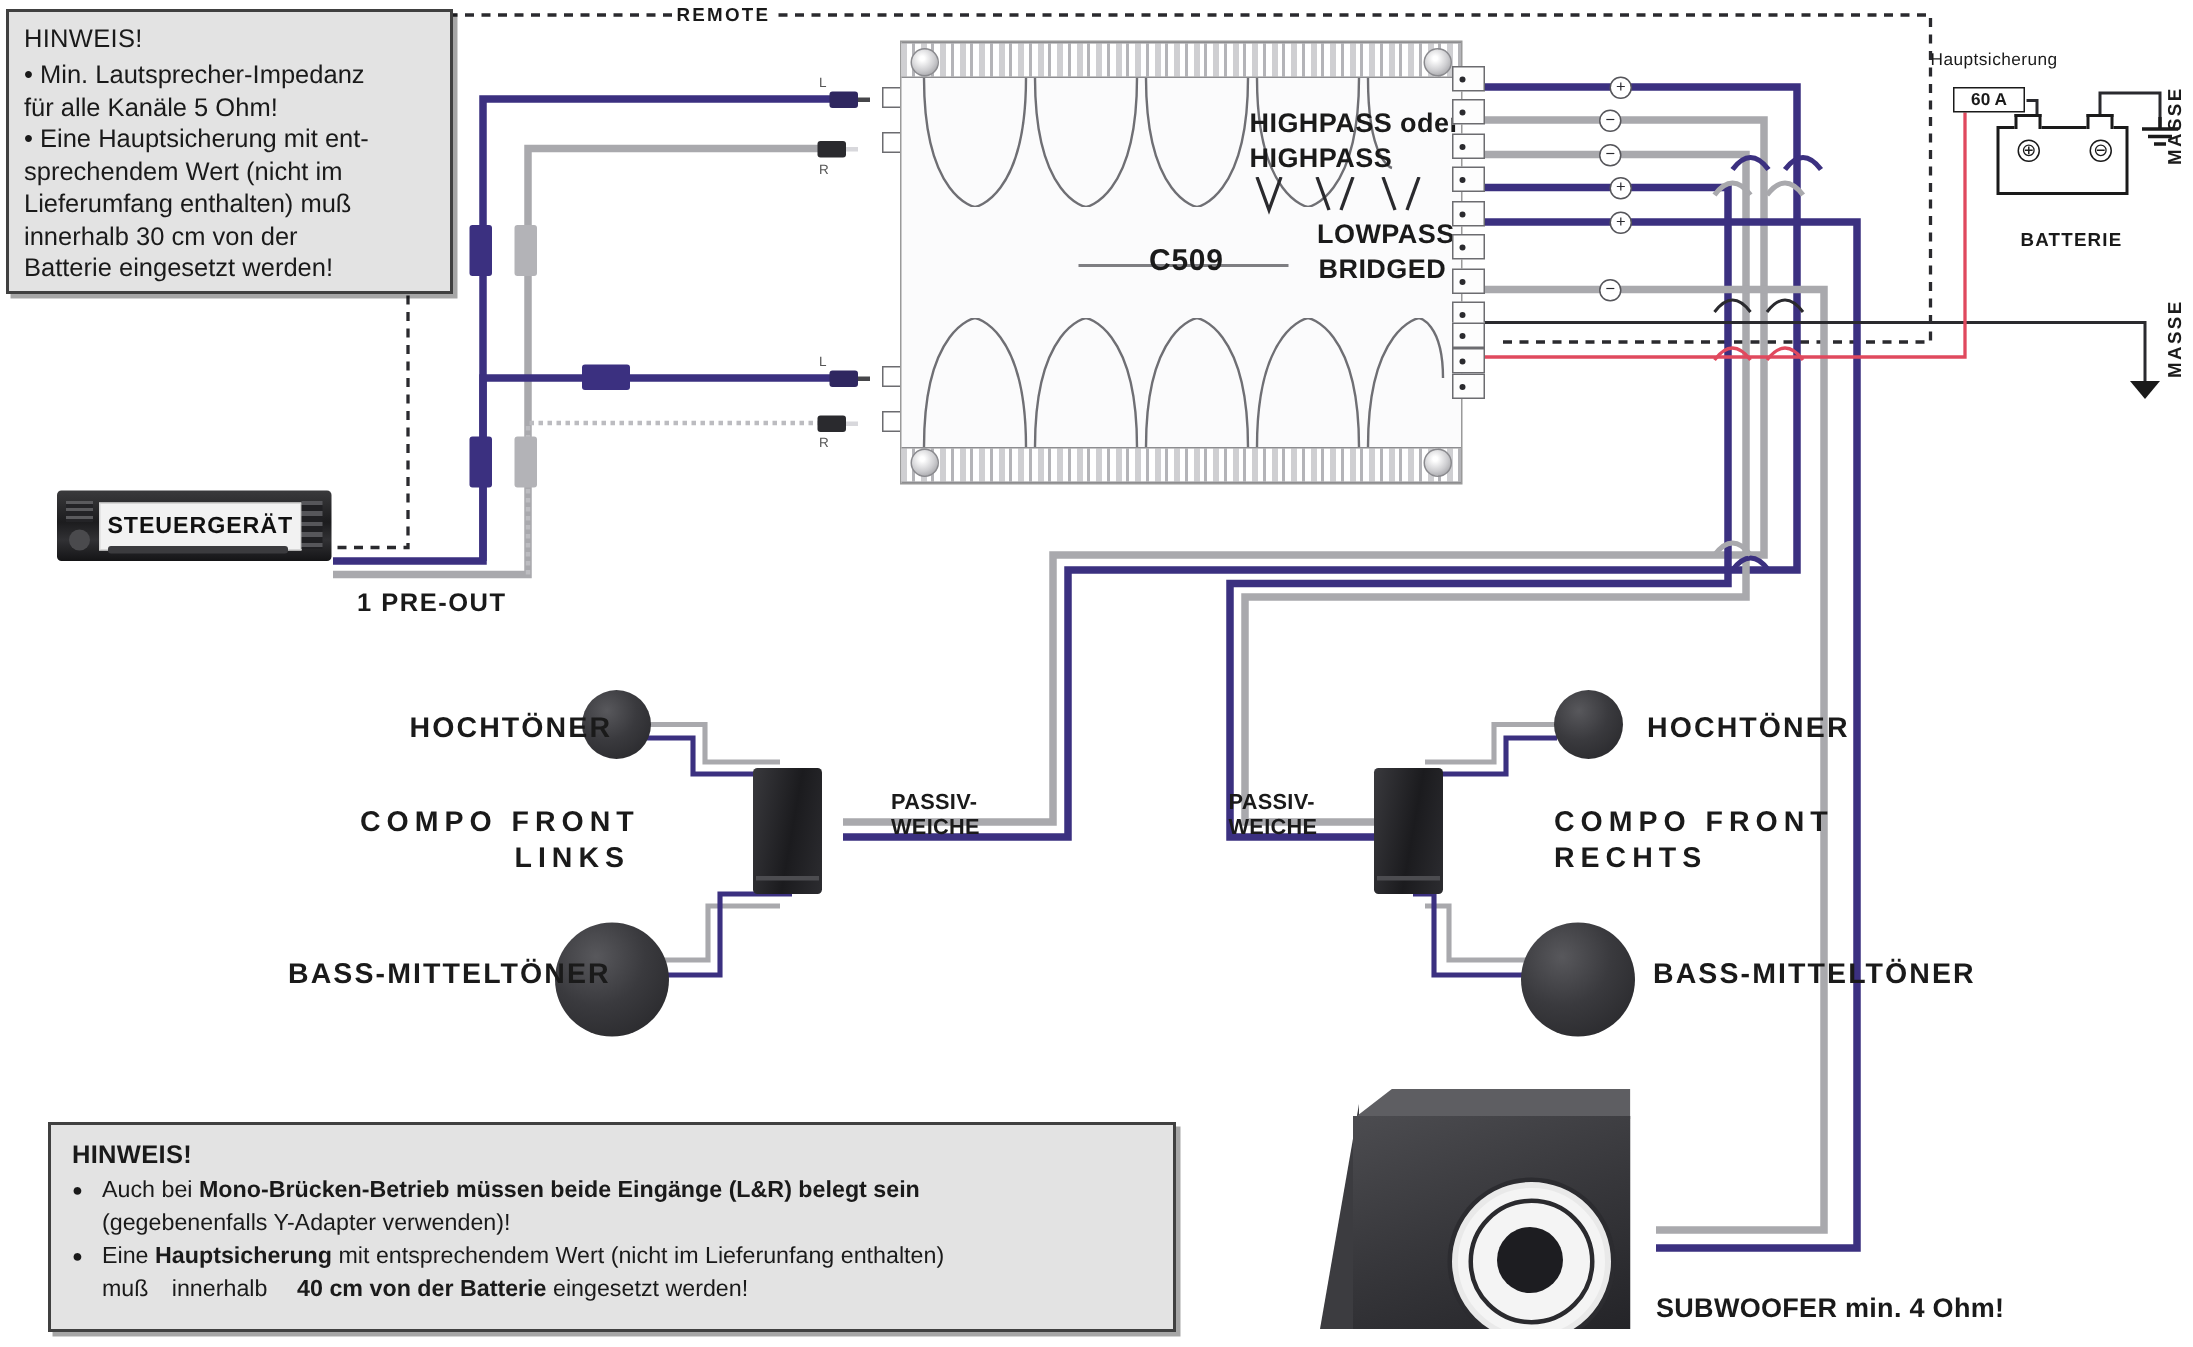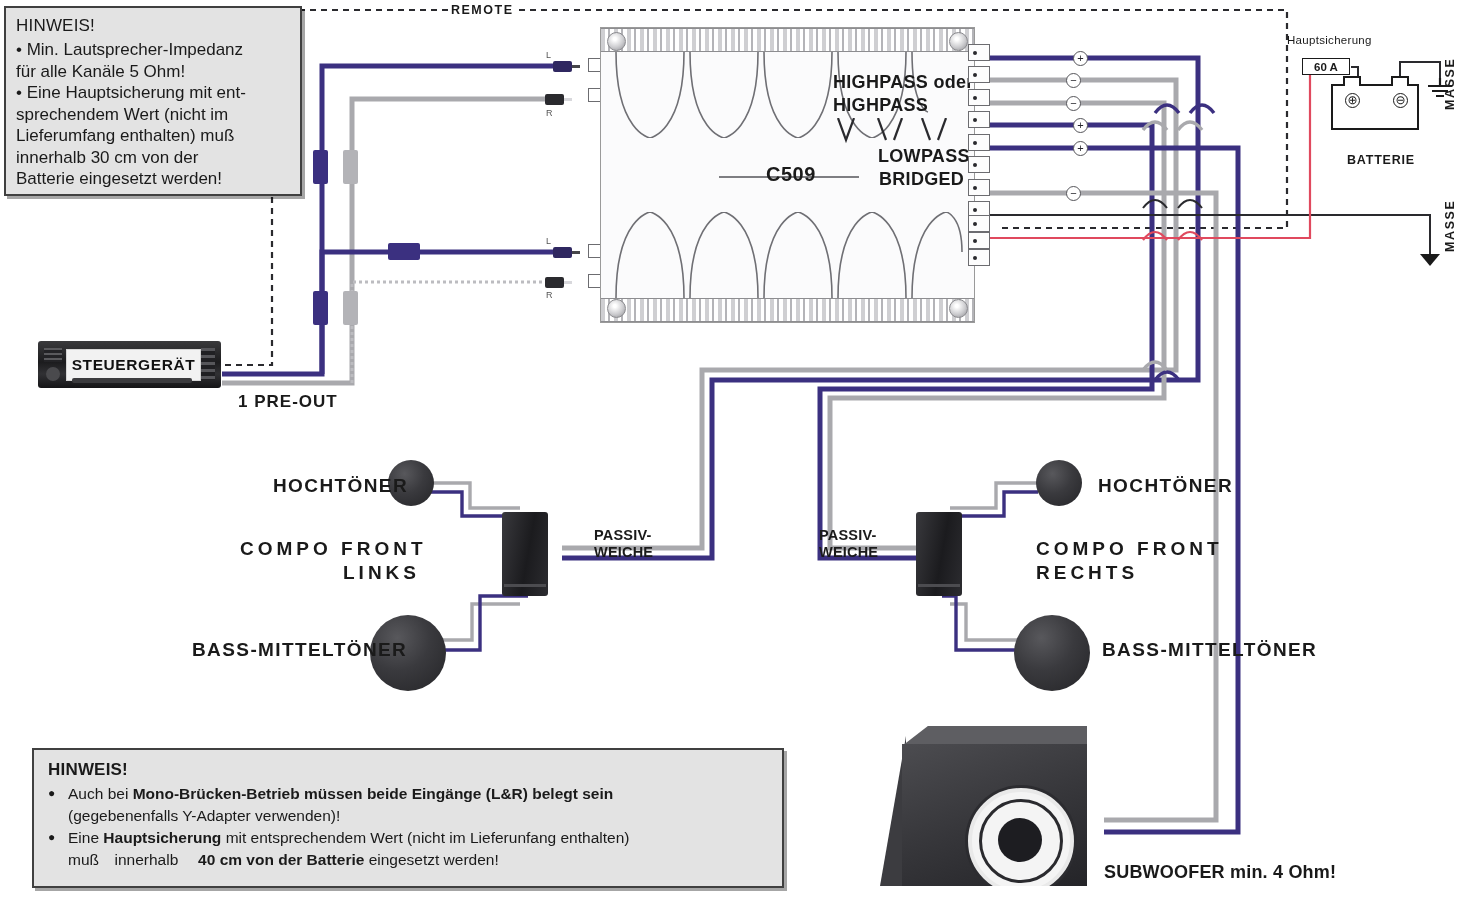--- a/index.html
+++ b/index.html
@@ -34,21 +34,21 @@
   .lbl-preout{font-size:17px;font-weight:700;letter-spacing:1px;}
   .lbl-remote{font-size:12.5px;font-weight:700;letter-spacing:1.5px;background:#fff;padding:0 3px;}
   .lbl-haupt{font-size:11.5px;letter-spacing:.3px;}
   .lbl-batt{font-size:12.5px;font-weight:700;letter-spacing:.8px;}
   .lbl-fuse{font-size:11.5px;font-weight:700;}
   .lbl-masse{font-size:12.5px;font-weight:700;letter-spacing:1.6px;
              transform-origin:left top;transform:rotate(-90deg);}
   .lbl-lr{font-size:9px;color:#555;}
 
   
-  #head-unit{position:absolute;left:38px;top:341px;width:183px;height:47px;
+  #head-unit{position:absolute;left:38px;top:327px;width:183px;height:47px;
              background:linear-gradient(180deg,#3a3a3c 0%,#1c1c1e 45%,#313134 70%,#141416 100%);
              border-radius:3px;}
   #head-unit .hu-face{position:absolute;left:28px;top:8px;width:133px;height:30px;
              background:#f2f2f2;border:1px solid #d6d6d6;display:flex;
              align-items:center;justify-content:center;}
   #head-unit .hu-face span{font-size:15.5px;font-weight:700;letter-spacing:.6px;color:#111;}
   #head-unit .hu-knob{position:absolute;left:8px;top:26px;width:14px;height:14px;
              border-radius:50%;background:#4a4a4d;}
   #head-unit .hu-btns{position:absolute;left:6px;top:7px;width:18px;height:14px;
              background:repeating-linear-gradient(180deg,#5a5a5d 0 2px,#232326 2px 5px);}

